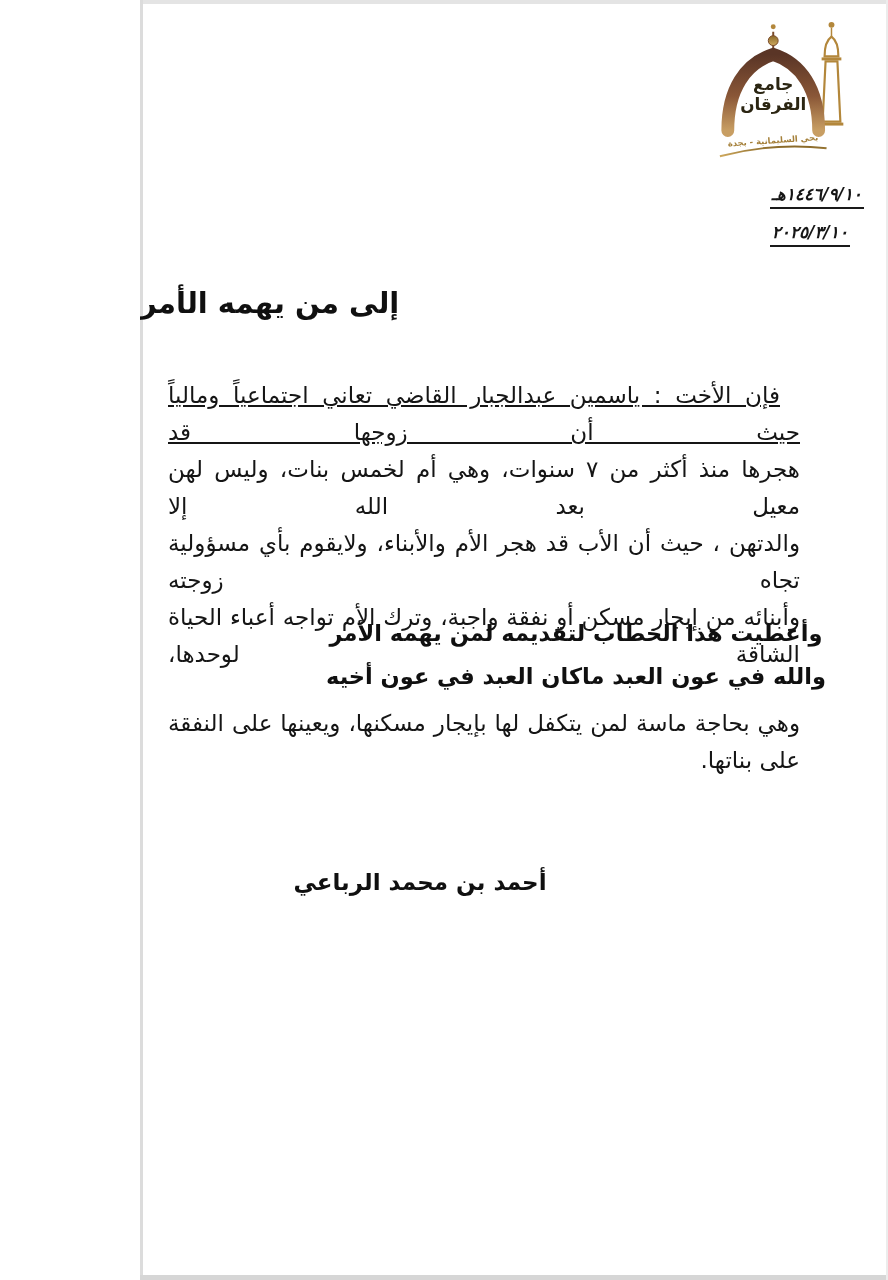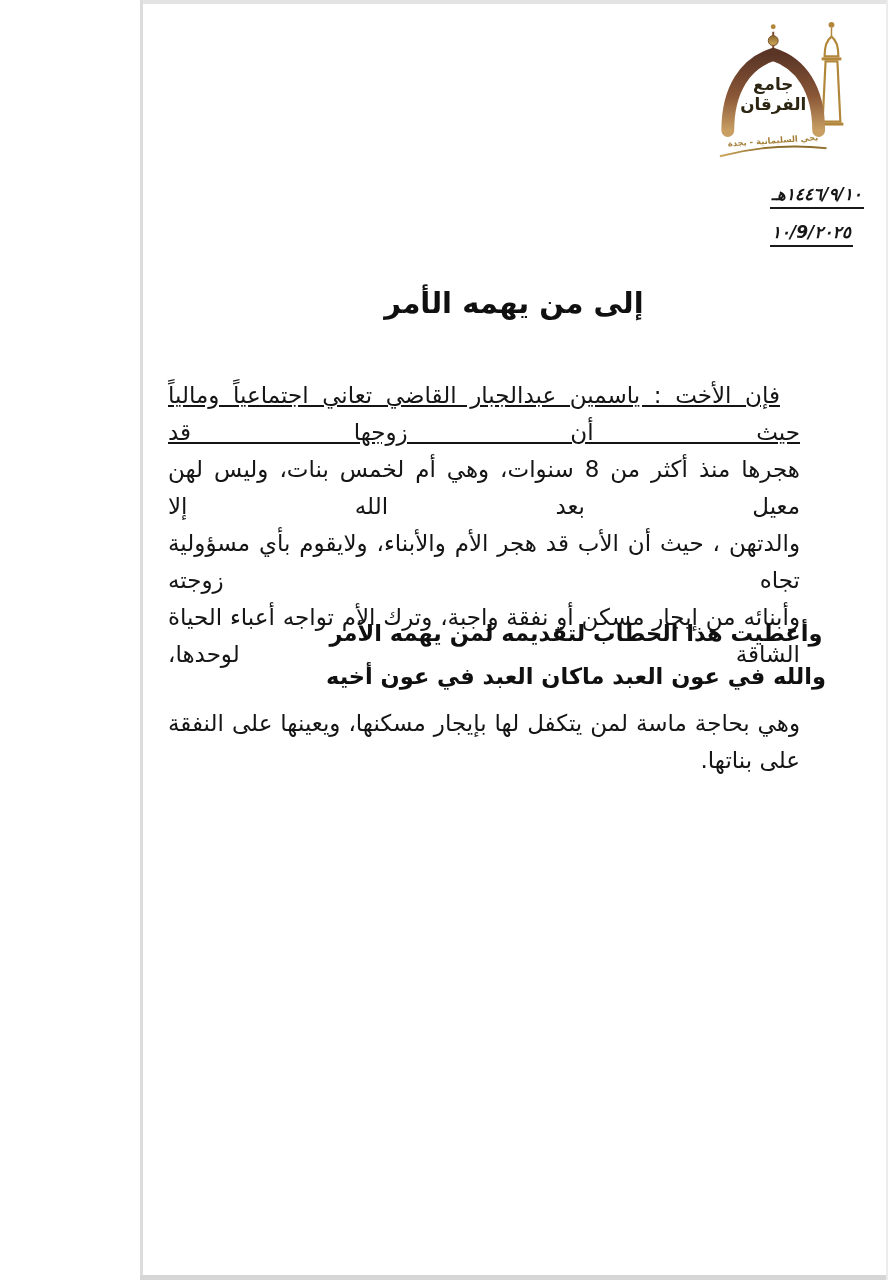--- a/index.html
+++ b/index.html
@@ -27,21 +27,21 @@
   .date-line{display:block;margin-bottom:13px;text-align:left;}
   .date-line span{
     display:inline-block;
     border-bottom:2.5px solid #1a1a1a;
     padding:0 2px 3px 2px;
     direction:rtl;
   }
 
   .title{
     position:absolute;top:286px;left:0;width:100%;
-    text-align:center;direction:rtl;
+    text-align:left;direction:rtl;
     font-size:29px;font-weight:bold;color:#101010;
     letter-spacing:0.5px;
   }
 
   .body-text{
     position:absolute;top:377px;right:88px;left:28px;
     direction:rtl;
     font-size:23px;line-height:37px;color:#151515;
   }
   .body-line{
@@ -112,34 +112,35 @@
       <text x="62" y="133" text-anchor="middle" font-size="8.5" font-weight="bold" fill="#a5803a" transform="rotate(-4 62 133)">بحي السليمانية - بجدة</text>
       <path d="M 8 146 Q 62 132 116 138" fill="none" stroke="url(#goldGrad)" stroke-width="2"></path>
     </svg>
   </div>
 
   <div class="dates">
     <div class="date-line">
       <span>١٤٤٦/٩/١٠هـ</span>
     </div>
     <div class="date-line">
-      <span>٢٠٢٥/9/١٠</span>
+      <span>٢٠٢٥/٣/١٠</span>
     </div>
   </div>
 
   <div class="title">إلى من يهمه الأمر</div>
 
   <div class="body-text">
     <div class="body-line first">فإن الأخت : ياسمين عبدالجبار القاضي تعاني اجتماعياً ومالياً حيث أن زوجها قد</div>
-    <div class="body-line">هجرها منذ أكثر من 8 سنوات، وهي أم لخمس بنات، وليس لهن معيل بعد الله إلا</div>
+    <div class="body-line">هجرها منذ أكثر من ٧ سنوات، وهي أم لخمس بنات، وليس لهن معيل بعد الله إلا</div>
     <div class="body-line">والدتهن ، حيث أن الأب قد هجر الأم والأبناء، ولايقوم بأي مسؤولية تجاه زوجته</div>
     <div class="body-line">وأبنائه من إيجار مسكن أو نفقة واجبة، وترك الأم تواجه أعباء الحياة الشاقة لوحدها،</div>
     <div class="body-line last">وهي بحاجة ماسة لمن يتكفل لها بإيجار مسكنها، ويعينها على النفقة على بناتها.</div>
   </div>
 
   <div class="closing">
     <div class="closing-line">وأعطيت هذا الخطاب لتقديمه لمن يهمه الأمر</div>
     <div class="closing-line">والله في عون العبد ماكان العبد في عون أخيه</div>
   </div>
 
   <div class="signature">
+    <div class="signature-name">أحمد بن محمد الرباعي</div>
   </div>
 </div>
 
 </body></html>

